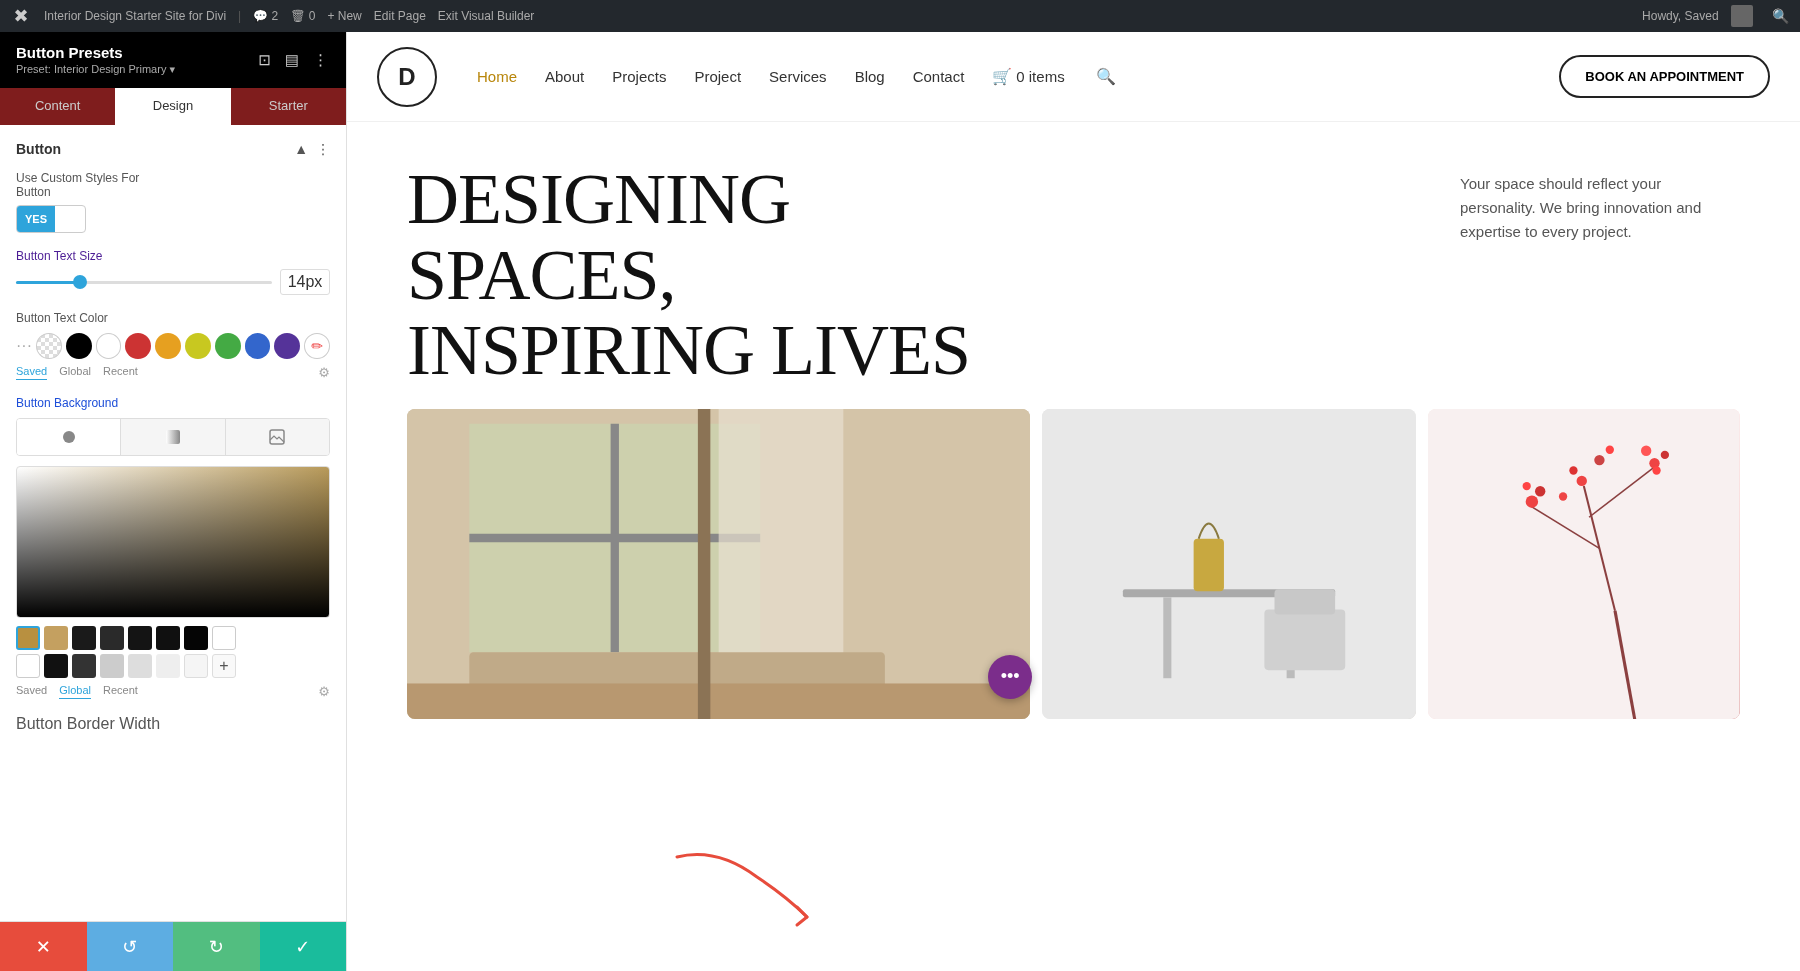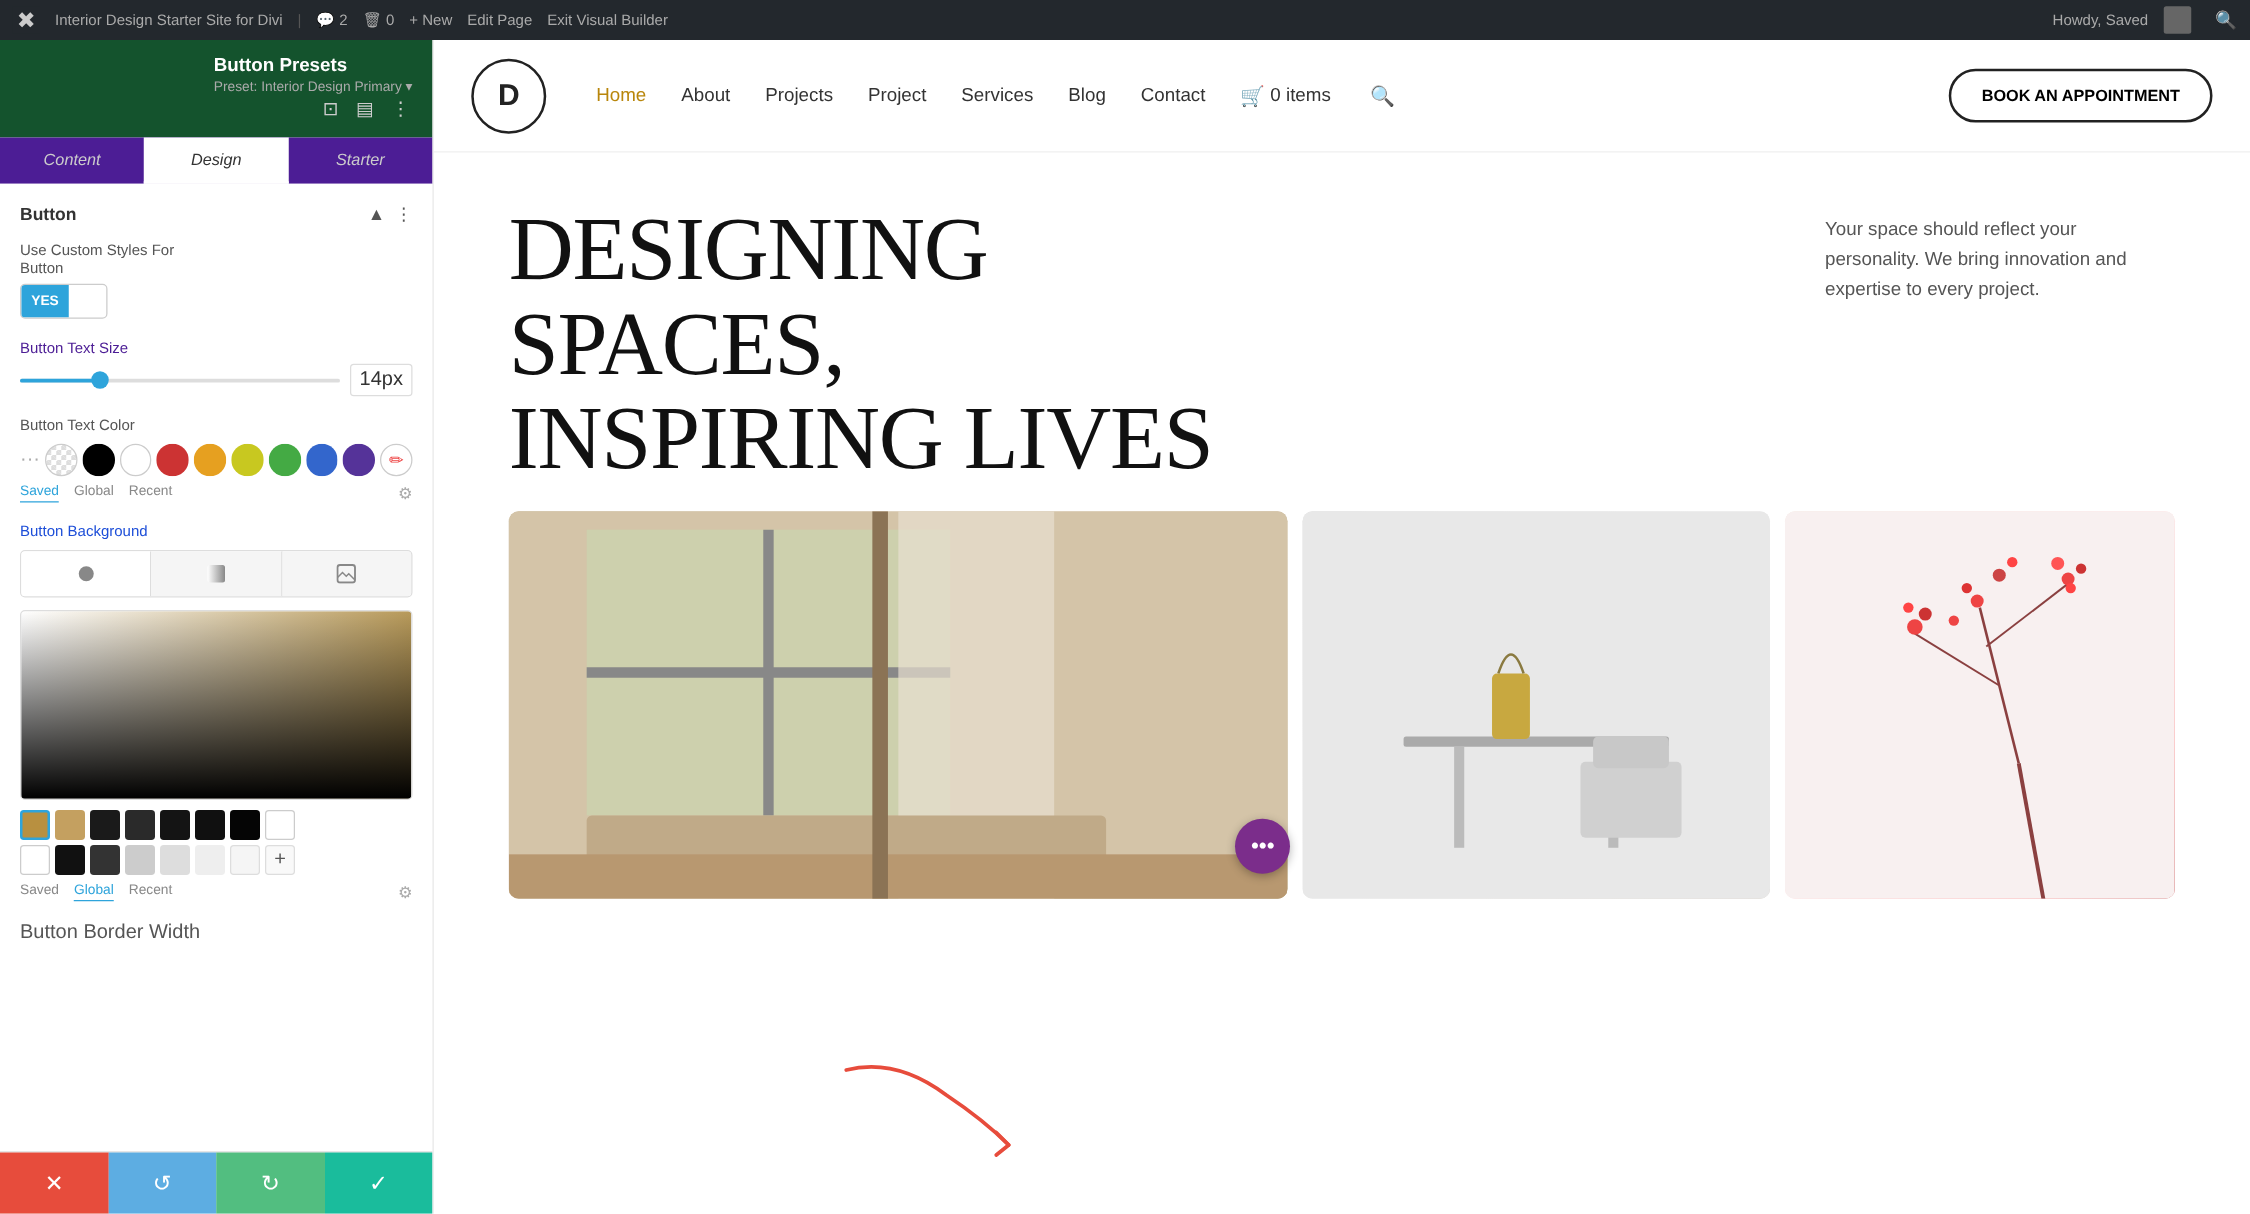--- a/index.html
+++ b/index.html
@@ -54,41 +54,39 @@
       background: #fff;
       border-right: 1px solid #e0e0e0;
       display: flex;
       flex-direction: column;
       height: 100%;
       overflow: hidden;
     }
 
     
     .panel-header {
-      background: #14532d;
+      background: #000000;
       color: #fff;
       padding: 12px 16px;
       display: flex;
-      align-items: flex-end;
+      align-items: center;
       justify-content: space-between;
-      flex-direction: column;
     }
     .panel-header-left { display: flex; flex-direction: column; }
     .panel-header-title { font-size: 15px; font-weight: 600; color: #fff; }
     .panel-header-subtitle { font-size: 11px; color: #aaa; margin-top: 2px; }
     .panel-header-right { display: flex; gap: 10px; align-items: center; }
     .panel-icon-btn {
       background: none; border: none; color: #ccc; cursor: pointer; font-size: 15px; padding: 2px;
     }
 
     
     .panel-tabs {
       display: flex;
-      background: #4c1d95;
-      font-style: italic;
+      background: #7f1d1d;
     }
     .panel-tab {
       flex: 1;
       padding: 10px 0;
       text-align: center;
       font-size: 13px;
       color: #ccc;
       cursor: pointer;
       border-bottom: 2px solid transparent;
     }

